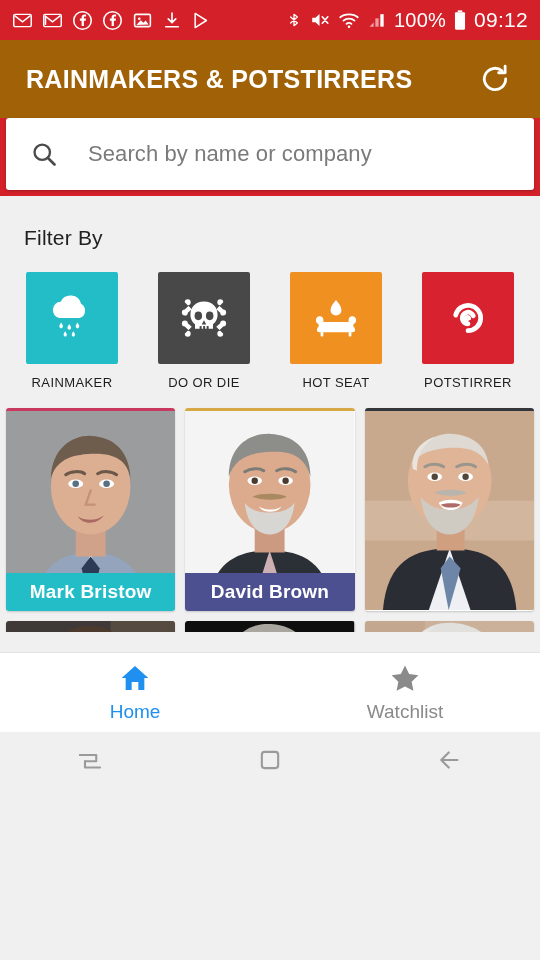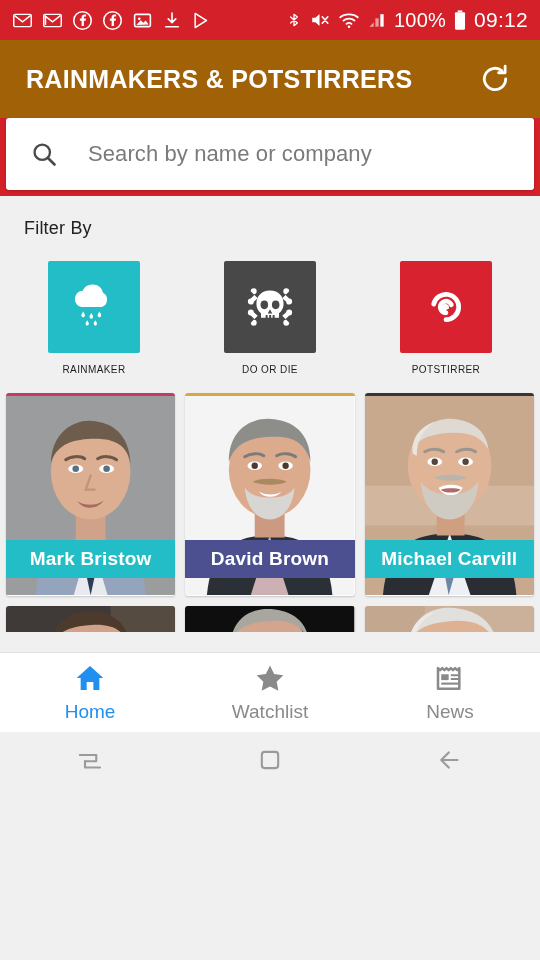--- a/index.html
+++ b/index.html
@@ -46,52 +46,52 @@
   }
   .search-ph {
     margin-left:30px; color:#7a7a7a; font-size:22px; font-weight:400;
     letter-spacing:.1px;
   }
 
   
   .content { flex:1 1 auto; background:#f0f0f0; overflow:hidden; position:relative; }
 
   .filter-title {
-    font-size:18px; color:#212121; padding:22px 0 0 24px; letter-spacing:.2px;
+    font-size:21px; color:#212121; padding:30px 0 0 24px; letter-spacing:.2px;
   }
 
   .filters { display:flex; padding:22px 6px 0; }
   .filter-cell {
     flex:1 1 0; display:flex; flex-direction:column; align-items:center; cursor:pointer;
     padding:0 4px;
   }
   .filter-tile {
     width:92px; height:92px; border-radius:2px;
     display:flex; align-items:center; justify-content:center;
   }
   .filter-label {
-    margin-top:11px; font-size:10px; color:#1d1d1d; letter-spacing:.4px;
+    margin-top:11px; font-size:13px; color:#1d1d1d; letter-spacing:.4px;
     white-space:nowrap;
   }
 
   
   .grid {
     display:grid; grid-template-columns:repeat(3,1fr); gap:10px;
     padding:18px 6px 0;
   }
   .card {
     background:#fff; border-radius:3px; overflow:hidden;
     box-shadow:0 1px 2px rgba(0,0,0,.18);
     position:relative; cursor:pointer;
   }
   .card-accent { height:3px; width:100%; }
   .card-photo { position:relative; height:200px; overflow:hidden; }
   .photo-canvas { position:absolute; inset:0; }
   .card-name {
-    position:absolute; left:0; right:0; bottom:18px; height:38px;
+    position:absolute; left:0; right:0; bottom:0; height:38px;
     display:flex; align-items:center; justify-content:center;
     color:#fff; font-size:19px; font-weight:700; letter-spacing:.2px;
     white-space:nowrap; overflow:hidden;
   }
   .card.row2 .card-photo { height:145px; }
 
   
   .bottomnav {
     flex:0 0 80px; background:#fff; display:flex;
     border-top:1px solid #e2e2e2;
@@ -228,20 +228,32 @@
             <ellipse cx="38.5" cy="29.5" rx="4.3" ry="5" fill="#484848"></ellipse>
             <path d="M32 34.5 l-2.6 5 h5.2z" fill="#484848"></path>
             <rect x="27" y="41.2" width="2.3" height="4.2" fill="#484848"></rect>
             <rect x="31" y="41.2" width="2.3" height="4.2" fill="#484848"></rect>
             <rect x="35" y="41.2" width="2.3" height="4.2" fill="#484848"></rect>
           </svg>
         </div>
         <div class="filter-label">DO OR DIE</div>
       </div>
 
+      <div class="filter-cell">
+        <div class="filter-tile" style="background:#f09020">
+          <svg width="58" height="58" viewBox="0 0 64 64">
+            <path d="M32 12 c-3.6 4.6 -6 7.4 -6 11.2 c0 3.6 2.7 6 6 6 s6 -2.4 6 -6 c0 -3.8 -2.4 -6.6 -6 -11.2z" fill="#fff"></path>
+            <path d="M14 30 c-2.8 0 -4.2 2 -4.2 4.6 c0 2.1 1.2 3.7 3 4.3 v4.2 h38.4 v-4.2 c1.8 -.6 3 -2.2 3 -4.3 c0 -2.6 -1.4 -4.6 -4.2 -4.6 c-2.6 0 -4.1 1.8 -4.1 4.3 v2.2 H18.1 v-2.2 c0 -2.5 -1.5 -4.3 -4.1 -4.3z" fill="#fff"></path>
+            <rect x="11" y="42" width="42" height="5.6" rx="2.4" fill="#fff"></rect>
+            <rect x="15" y="47" width="3" height="5.5" rx="1.2" fill="#fff"></rect>
+            <rect x="46" y="47" width="3" height="5.5" rx="1.2" fill="#fff"></rect>
+          </svg>
+        </div>
+        <div class="filter-label">HOT SEAT</div>
+      </div>
 
       <div class="filter-cell">
         <div class="filter-tile" style="background:#d8222f">
           <svg width="58" height="58" viewBox="0 0 64 64">
             <path d="M32 46 a14 14 0 1 0 -13.6 -17.2" fill="none" stroke="#fff" stroke-width="5.2" stroke-linecap="round"></path>
             <path d="M32 38.4 a6.4 6.4 0 1 1 5.9 -8.9" fill="none" stroke="#fff" stroke-width="5.2" stroke-linecap="round"></path>
             <path d="M33.4 32.6 a2.2 2.2 0 1 0 -2.6 2.5" fill="none" stroke="#fff" stroke-width="4" stroke-linecap="round"></path>
           </svg>
         </div>
         <div class="filter-label">POTSTIRRER</div>
@@ -317,21 +329,20 @@
             <path d="M70 82 C76 78 96 78 102 82 C96 86 76 86 70 82z" fill="#b9b4ac"></path>
             <ellipse cx="70" cy="66" rx="7.4" ry="4.3" fill="#fff"></ellipse>
             <ellipse cx="101" cy="66" rx="7.4" ry="4.3" fill="#fff"></ellipse>
             <circle cx="70" cy="66" r="3.2" fill="#53463a"></circle>
             <circle cx="101" cy="66" r="3.2" fill="#53463a"></circle>
             <path d="M60 56 C66 52 75 53 79 56" stroke="#9a958d" stroke-width="3" fill="none" stroke-linecap="round"></path>
             <path d="M92 56 C97 53 106 52 111 56" stroke="#9a958d" stroke-width="3" fill="none" stroke-linecap="round"></path>
             <path d="M74 92 C80 88 93 88 98 92 C94 102 78 102 74 92z" fill="#fff"></path>
             <path d="M76 94 C82 92 92 92 96 94 C92 98 80 98 76 94z" fill="#b06a68"></path>
           </svg>
-          <div class="card-name" style="background:#22bdc6">Michael Carvill</div>
         </div>
       </div>
 
       <div class="card row2">
         <div class="card-photo">
           <svg class="photo-canvas" viewBox="0 0 170 145" preserveAspectRatio="xMidYMid slice">
             <rect width="170" height="145" fill="#3f3a37"></rect>
             <rect x="105" y="0" width="65" height="145" fill="#6a5a4a" opacity=".55"></rect>
             <path d="M20 145 C26 118 52 108 85 108 C118 108 144 118 150 145 Z" fill="#1f242c"></path>
             <path d="M70 88 h30 v22 h-30z" fill="#c49079"></path>
@@ -404,30 +415,20 @@
         <path d="M12 3 L22 12 H19 V21 H14.5 V15 H9.5 V21 H5 V12 H2 Z" fill="#1f8ff0"></path>
       </svg>
       <span class="nav-label">Home</span>
     </div>
     <div class="nav-item">
       <svg width="32" height="32" viewBox="0 0 24 24">
         <path d="M12 2.6 L15.1 9 L22 9.9 L17 14.8 L18.3 21.6 L12 18.3 L5.7 21.6 L7 14.8 L2 9.9 L8.9 9 Z" fill="#8a8a8a"></path>
       </svg>
       <span class="nav-label">Watchlist</span>
     </div>
-    <div class="nav-item">
-      <svg width="32" height="32" viewBox="0 0 24 24">
-        <path d="M3 4.6 l1.6 1.5 l1.6 -1.5 l1.6 1.5 l1.6 -1.5 l1.6 1.5 l1.6 -1.5 l1.6 1.5 l1.6 -1.5 l1.6 1.5 l1.6 -1.5 V20 H3 Z" fill="none" stroke="#8a8a8a" stroke-width="1.9" stroke-linejoin="round"></path>
-        <rect x="5.4" y="9.2" width="5.6" height="4.4" fill="#8a8a8a"></rect>
-        <rect x="12.6" y="9.2" width="6" height="1.5" fill="#8a8a8a"></rect>
-        <rect x="12.6" y="12" width="6" height="1.5" fill="#8a8a8a"></rect>
-        <rect x="5.4" y="15.4" width="13.2" height="1.6" fill="#8a8a8a"></rect>
-      </svg>
-      <span class="nav-label">News</span>
-    </div>
   </div>
 
   <div class="androidnav">
     <div class="anav-btn">
       <svg width="30" height="30" viewBox="0 0 24 24">
         <path d="M4 8 H16 A3 3 0 0 1 16 8" fill="none" stroke="#9a9a9a" stroke-width="1.7" stroke-linecap="round"></path>
         <path d="M4 8 H17 V13 H8" fill="none" stroke="#9a9a9a" stroke-width="1.7" stroke-linecap="round" stroke-linejoin="round"></path>
         <path d="M8 13 V18 H20" fill="none" stroke="#9a9a9a" stroke-width="1.7" stroke-linecap="round" stroke-linejoin="round"></path>
       </svg>
     </div>

